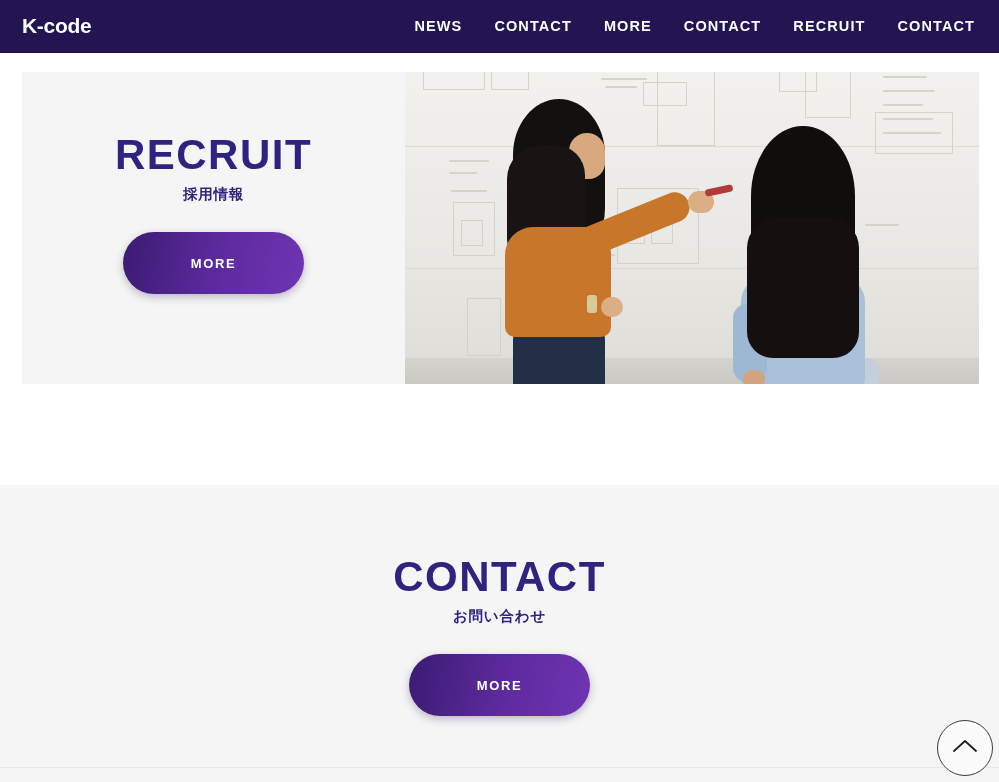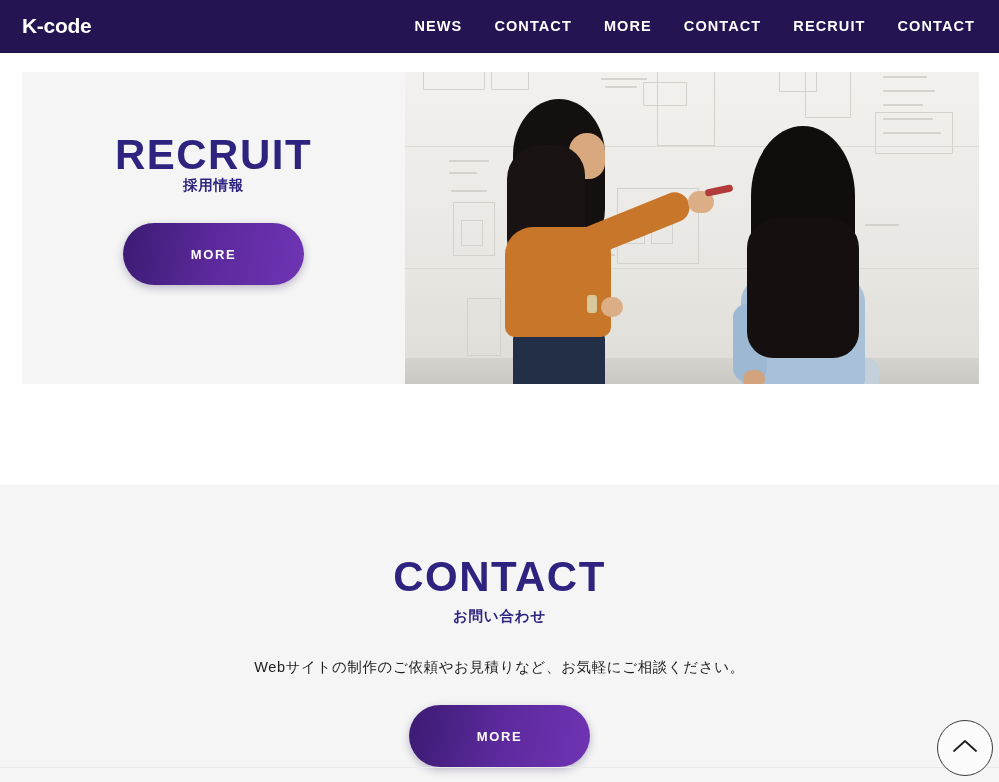--- a/index.html
+++ b/index.html
@@ -50,20 +50,21 @@
     display:flex; flex-direction:column;
     align-items:center; justify-content:flex-start;
     padding-top:62px;
     background:#f5f5f5;
   }
   .recruit-title{
     font-size:42px; font-weight:bold; color:#2e2480;
     letter-spacing:1.5px; line-height:1;
   }
   .recruit-subtitle{
+    margin-top:9px;
     font-size:14.5px; font-weight:bold; color:#2e2480;
     letter-spacing:0.8px;
   }
   .recruit-lead{
     margin-top:30px;
     font-size:14.5px; color:#1c1c1c; letter-spacing:0.6px;
   }
   .recruit-image{
     position:relative;
     width:574px; height:312px;
@@ -251,21 +252,20 @@
         <div class="p2-hair-front"></div>
       </div>
     </div>
 
   </div>
 </section>
 
 <section class="contact-section">
   <h2 class="contact-title">CONTACT</h2>
   <p class="contact-subtitle">お問い合わせ</p>
-  <p class="contact-lead">Webサイトの制作のご依頼やお見積りなど、お気軽にご相談ください。</p>
   <button class="btn-more contact-btn">MORE</button>
   <div class="footer-rule"></div>
 </section>
 
 <div class="scroll-top">
   <span>
     <svg width="26" height="16" viewBox="0 0 26 16" fill="none" aria-hidden="true">
       <path d="M2 13 L13 3 L24 13" stroke="#1f1f1f" stroke-width="1.8" stroke-linecap="round" stroke-linejoin="round"></path>
     </svg>
   </span>

